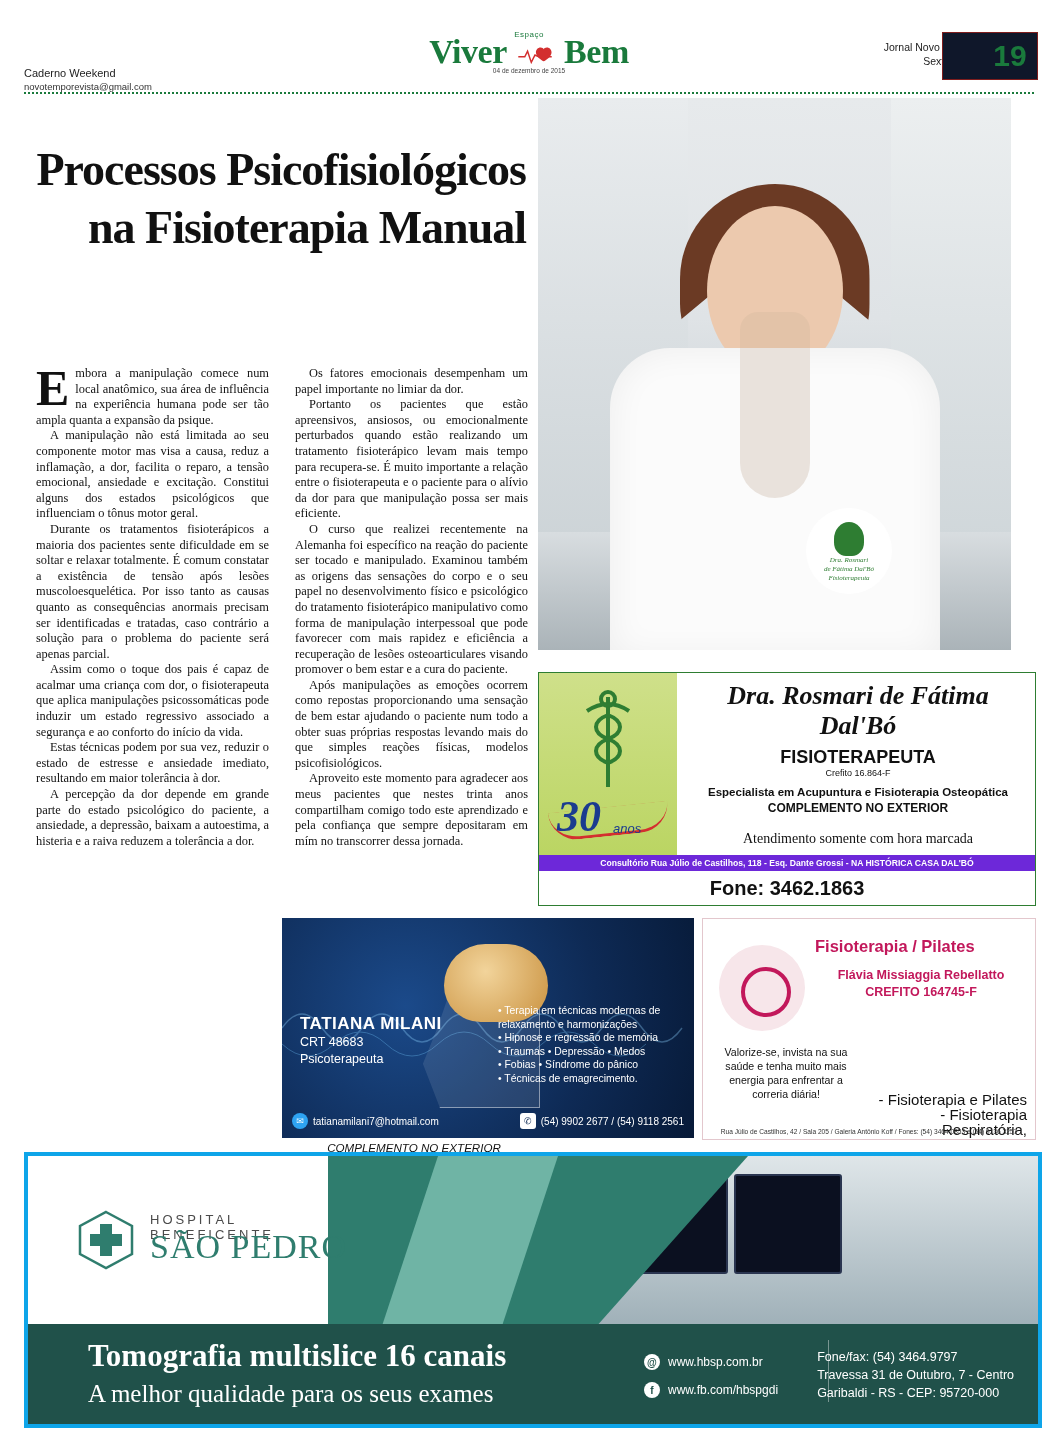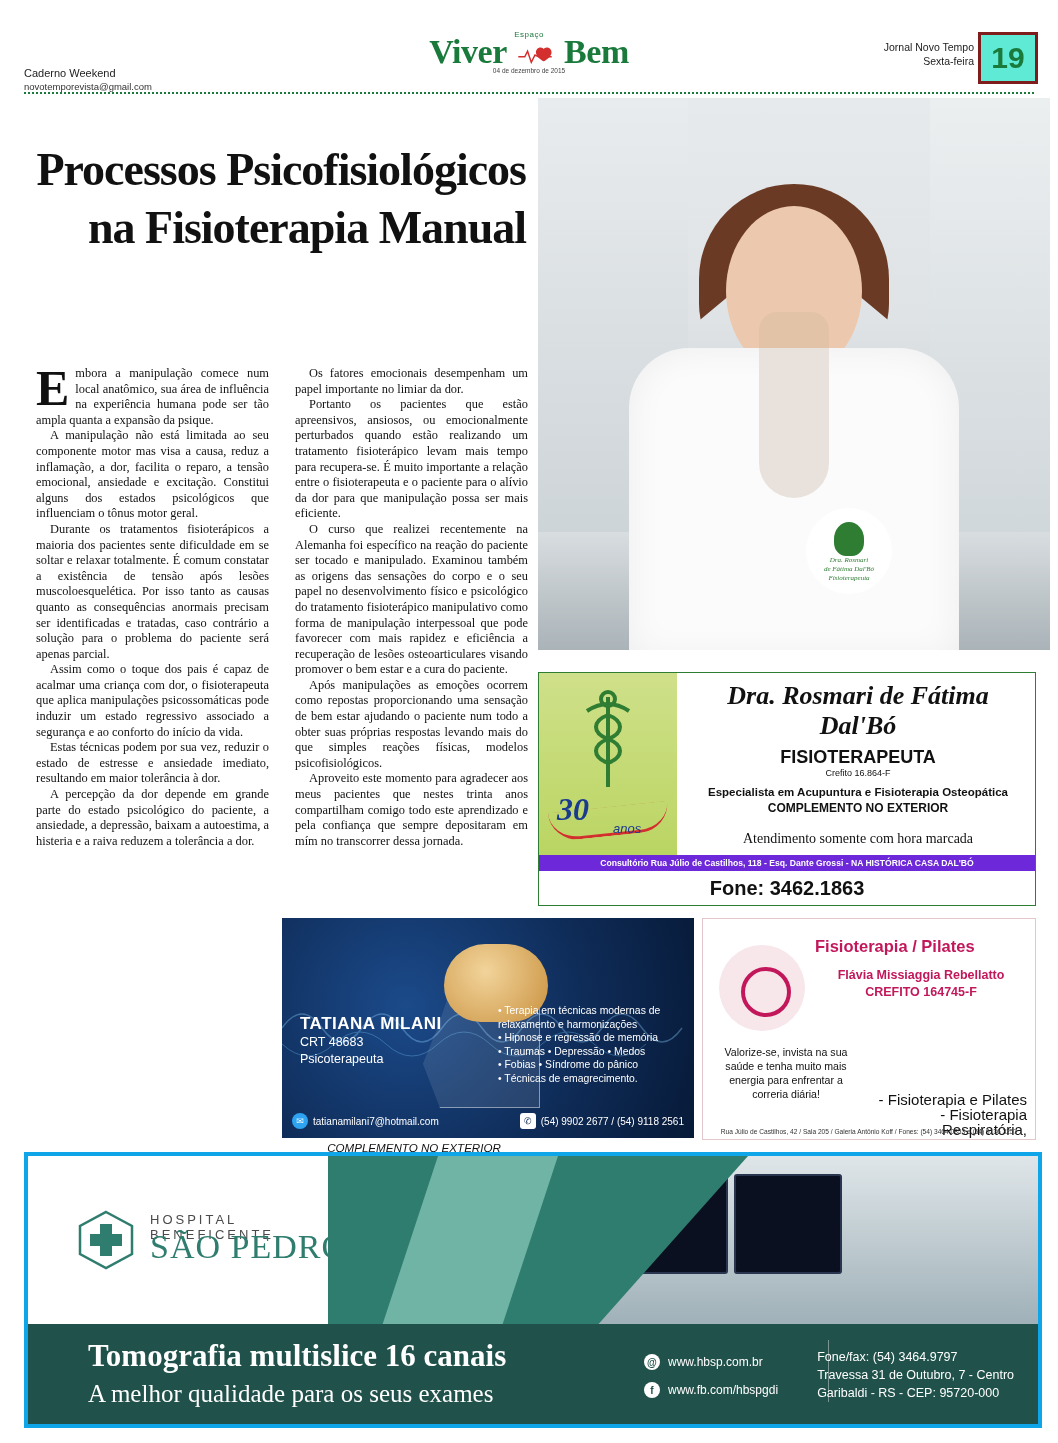--- a/index.html
+++ b/index.html
@@ -51,42 +51,42 @@
     font-family:"Liberation Sans", sans-serif;
     font-size:6.5px;color:#444;margin-top:-4px;
   }
   .mh-right{
     position:absolute;right:0;top:2px;text-align:right;
     font-family:"Liberation Sans", sans-serif;
     font-size:10.5px;line-height:14px;color:#222;
   }
   .mh-pagebox{
     position:absolute;right:-4px;top:-4px;
-    width:54px;height:46px;background:#5eead4;border:3px solid #7f1d1d;
+    width:54px;height:46px;background:#0f172a;border:1px solid #7f1d1d;
     display:flex;align-items:center;justify-content:center;
-    font-family:"Liberation Sans", sans-serif;font-weight:bold;font-size:30px;color:#1a7a3c;
+    font-family:"Liberation Sans", sans-serif;font-weight:bold;font-size:30px;color:#1a7a3c;padding-left:40px;
   }
   .mh-right .txt{position:absolute;right:60px;top:4px;white-space:nowrap;}
   .mh-rule{
     position:absolute;left:24px;top:92px;width:1010px;height:0;
     border-top:2px dotted #1a7a3c;
   }
 
   
   .headline{
     position:absolute;left:36px;top:110px;width:490px;
     text-align:right;
     font-family:"Liberation Serif", serif;
     font-weight:bold;font-size:46px;line-height:58px;
     letter-spacing:-1px;color:#111;
   }
 
   
   .photo{
-    position:absolute;left:538px;top:98px;width:512px;height:552px;
+    position:absolute;left:538px;top:98px;width:473px;height:552px;
     background:linear-gradient(180deg,#dfe4e7 0%,#cfd6da 45%,#b9c2c7 100%);
     overflow:hidden;
   }
   
   .ph-bg{position:absolute;inset:0;background:
      linear-gradient(180deg,#e7eaec 0%,#dfe3e6 40%,#c9d0d4 70%,#b6bfc4 100%);}
   .ph-wallL{position:absolute;left:0;top:0;width:150px;height:100%;background:linear-gradient(180deg,#e9ecee,#c6ced2);}
   .ph-wallR{position:absolute;right:0;top:0;width:120px;height:100%;background:linear-gradient(180deg,#eceff0,#c9d1d5);}
   .ph-counter{position:absolute;left:0;bottom:0;width:100%;height:118px;background:linear-gradient(180deg,#d8dde0,#aab3b8);}
   .ph-coat{
@@ -155,21 +155,21 @@
   }
   .ar-left{
     position:absolute;left:0;top:0;width:138px;height:198px;
     background:linear-gradient(180deg,#cfe08a 0%,#b9d45f 100%);
   }
   .ar-caduceus{position:absolute;left:34px;top:16px;width:70px;height:104px;}
   .ar-30{
     position:absolute;left:8px;top:112px;width:124px;height:72px;
   }
   .ar-30 .num{
-    font-family:"Liberation Serif", serif;font-weight:bold;font-size:32px;color:#1b3b8f;
+    font-family:"Liberation Serif", serif;font-weight:bold;font-size:44px;color:#1b3b8f;
     position:absolute;left:10px;top:6px;font-style:italic;
   }
   .ar-30 .anos{
     position:absolute;left:66px;top:36px;font-family:"Liberation Sans", sans-serif;
     font-size:13px;color:#1b3b8f;font-style:italic;
   }
   .ar-30 .swoosh{
     position:absolute;left:2px;top:22px;width:120px;height:26px;
     border-bottom:3px solid #d32f2f;border-radius:0 0 60px 60px;transform:rotate(-6deg);
   }

